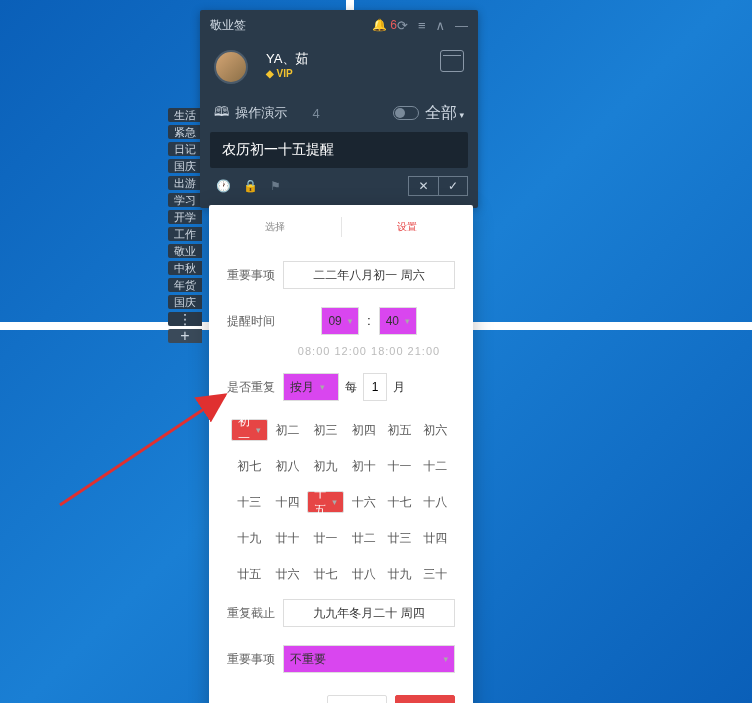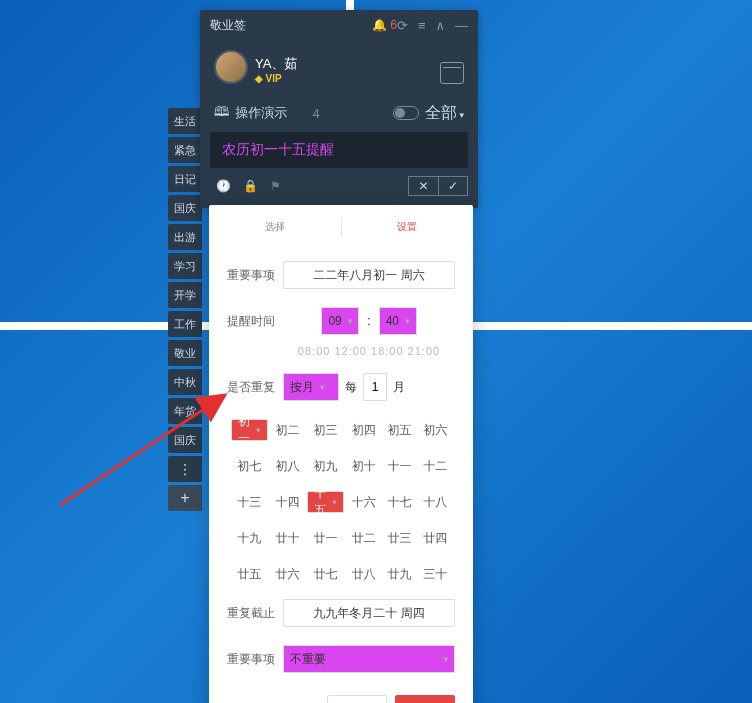--- a/index.html
+++ b/index.html
@@ -8,48 +8,48 @@
 .win-grid::before { content: ""; position: absolute; left: 50%; top: 0; bottom: 0; width: 8px; background: #fff; transform: translateX(-30px); }
 .win-grid::after { content: ""; position: absolute; top: 50%; left: 0; right: 0; height: 8px; background: #fff; transform: translateY(-30px); }
 
 .app { position: absolute; left: 200px; top: 10px; width: 278px; background: #2a3a4a; border-radius: 2px; box-shadow: 0 2px 10px rgba(0,0,0,0.3); }
 .titlebar { height: 30px; display: flex; align-items: center; padding: 0 10px; color: #cfd8e2; font-size: 12px; }
 .titlebar .app-name { flex: 1; }
 .titlebar .bell { color: #e85a5a; margin-left: 6px; }
 .titlebar .icons { display: flex; gap: 10px; color: #8a98a8; }
 .titlebar .icons span { cursor: pointer; font-size: 13px; }
 
-.profile { padding: 10px 14px; display: flex; align-items: flex-end; gap: 7px; }
+.profile { padding: 10px 14px; display: flex; align-items: flex-start; gap: 18px; }
 .avatar { width: 34px; height: 34px; border-radius: 50%; background: linear-gradient(135deg, #d4a574 0%, #8b6f47 100%); border: 2px solid #4a5a6a; }
 .profile-info { flex: 1; }
 .profile-name { color: #fff; font-size: 13px; font-weight: 500; }
 .profile-vip { color: #f4c430; font-size: 10px; font-weight: bold; }
 .profile-vip::before { content: "◆ "; color: #f4c430; }
 .cal-icon { width: 24px; height: 22px; border: 1.5px solid #8a98a8; border-radius: 3px; position: relative; }
 .cal-icon::before { content: ""; position: absolute; top: 4px; left: 2px; right: 2px; height: 1px; background: #8a98a8; }
 
 .section-header { padding: 8px 14px; display: flex; align-items: center; color: #cfd8e2; font-size: 13px; }
 .section-header .sh-title { flex: 1; }
 .section-header .sh-count { color: #7a8a9a; margin-left: 4px; }
 .toggle { width: 26px; height: 14px; border: 1px solid #7a8a9a; border-radius: 7px; position: relative; margin-right: 6px; }
 .toggle::after { content: ""; position: absolute; left: 1px; top: 1px; width: 10px; height: 10px; background: #7a8a9a; border-radius: 50%; }
 .sh-all { font-size: 16px; color: #cfd8e2; }
 .sh-all::after { content: " ▾"; font-size: 9px; }
 
 .input-area { padding: 0 10px 8px; }
-.text-input { width: 100%; background: #1a2530; border: none; color: #d946ef; padding: 10px 12px; font-size: 14px; font-weight: 500; border-radius: 2px; outline: none; }
+.text-input { width: 100%; background: #1a2530; border: none; color: #ffffff; padding: 10px 12px; font-size: 14px; font-weight: 500; border-radius: 2px; outline: none; }
 .input-toolbar { display: flex; align-items: center; margin-top: 4px; padding: 4px 0; }
 .tb-left { display: flex; gap: 12px; padding-left: 6px; }
 .tb-left span { color: #6a7a8a; font-size: 12px; }
 .tb-right { margin-left: auto; display: flex; }
 .tb-btn { width: 30px; height: 20px; border: 1px solid #6a7a8a; background: #2a3a4a; color: #cfd8e2; display: flex; align-items: center; justify-content: center; font-size: 12px; cursor: pointer; }
 .tb-btn:first-child { border-right: none; }
 
 .tags { position: absolute; left: 168px; top: 108px; display: flex; flex-direction: column; gap: 3px; }
-.tag { width: 34px; height: 26px; background: #2a3a4a; color: #cfd8e2; font-size: 11px; display: flex; align-items: center; justify-content: center; border-radius: 2px 0 0 2px; cursor: pointer; }
+.tag { width: 34px; height: 14px; background: #2a3a4a; color: #cfd8e2; font-size: 11px; display: flex; align-items: center; justify-content: center; border-radius: 2px 0 0 2px; cursor: pointer; }
 .tag.dots { font-size: 14px; }
 .tag.add { background: #3a4a5a; font-size: 16px; }
 
 .settings-panel { position: absolute; left: 209px; top: 205px; width: 264px; background: #fff; box-shadow: 0 4px 20px rgba(0,0,0,0.25); border-radius: 2px; }
 .panel-tabs { display: flex; height: 44px; position: relative; }
 .panel-tab { flex: 1; display: flex; align-items: center; justify-content: center; font-size: 10px; color: #888; cursor: pointer; }
 .panel-tab.active { color: #e64545; }
 .panel-tabs::after { content: ""; position: absolute; left: 50%; top: 12px; bottom: 12px; width: 1px; background: #e5e5e5; }
 
 .setting-body { padding: 12px 18px 16px; }

